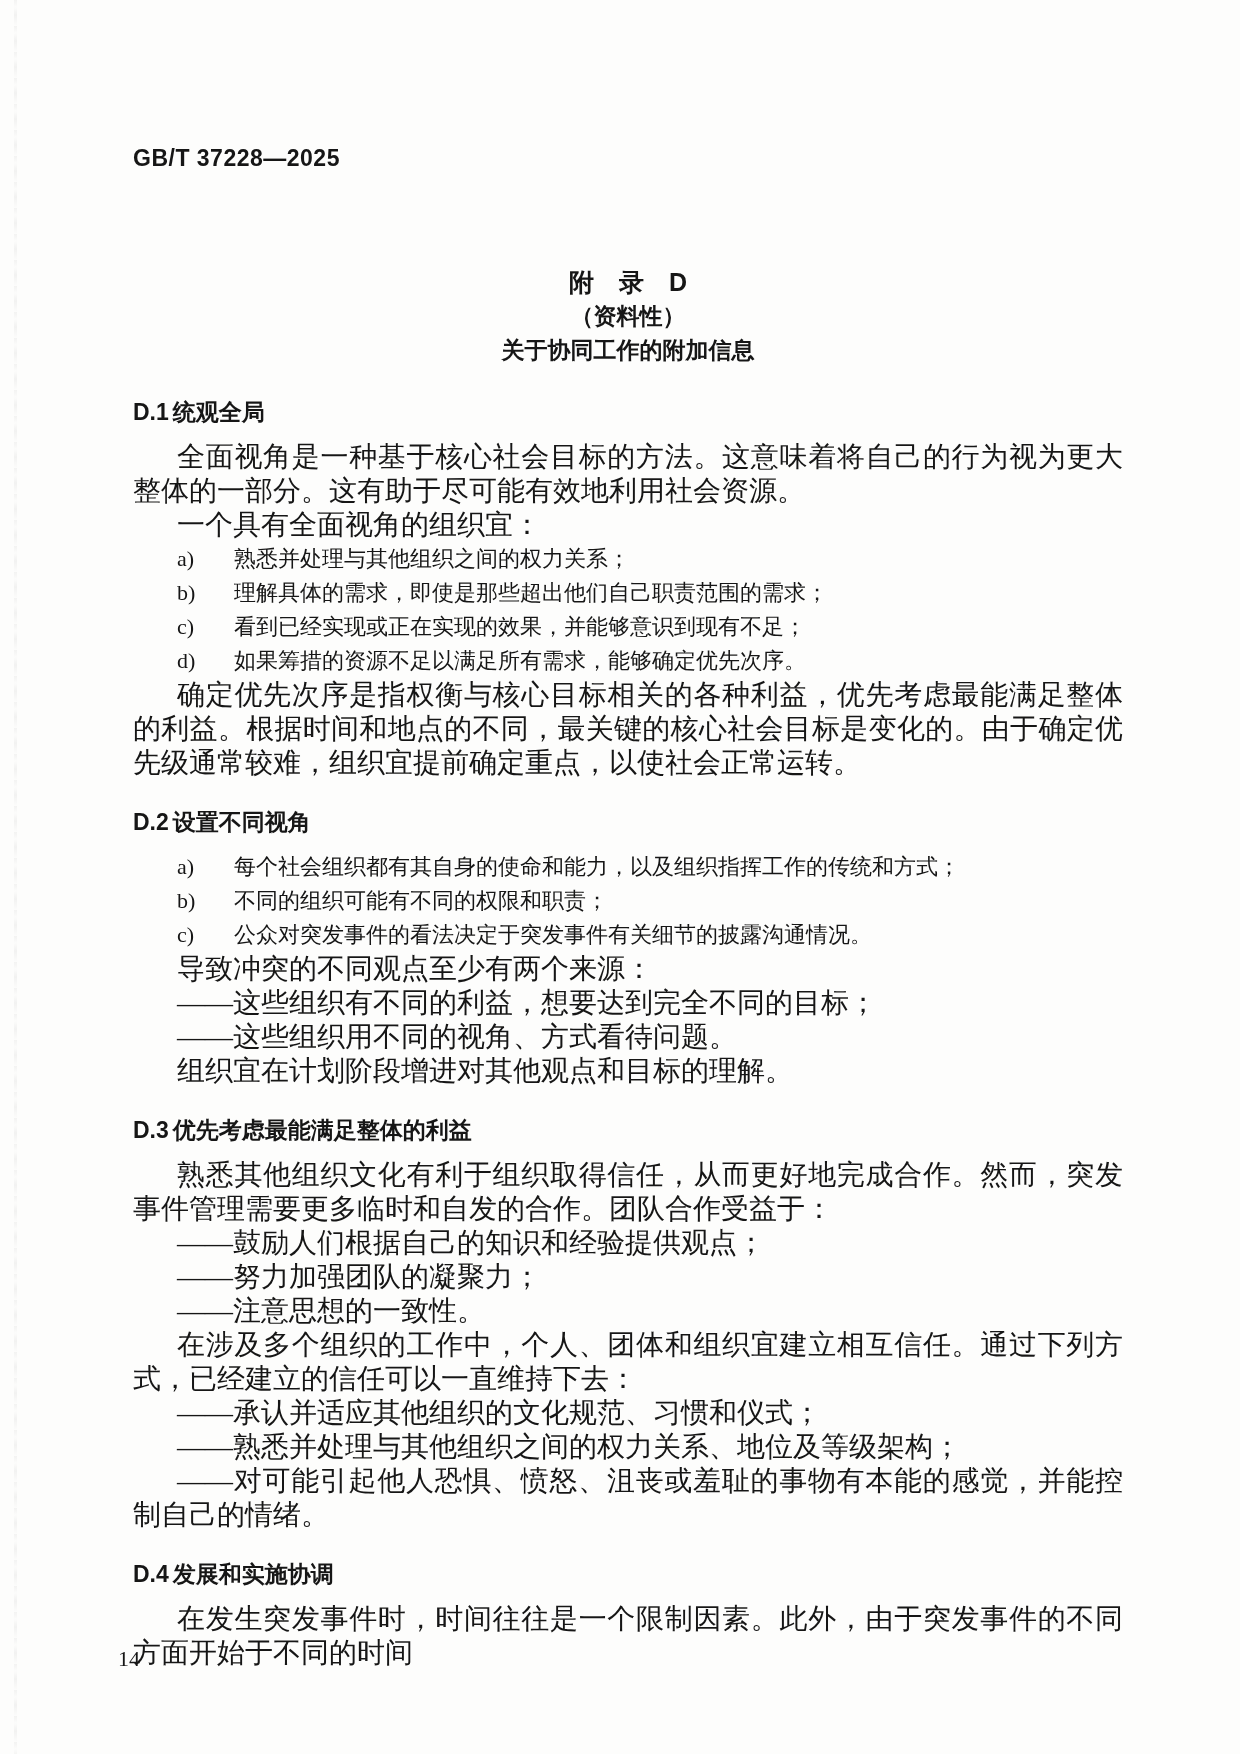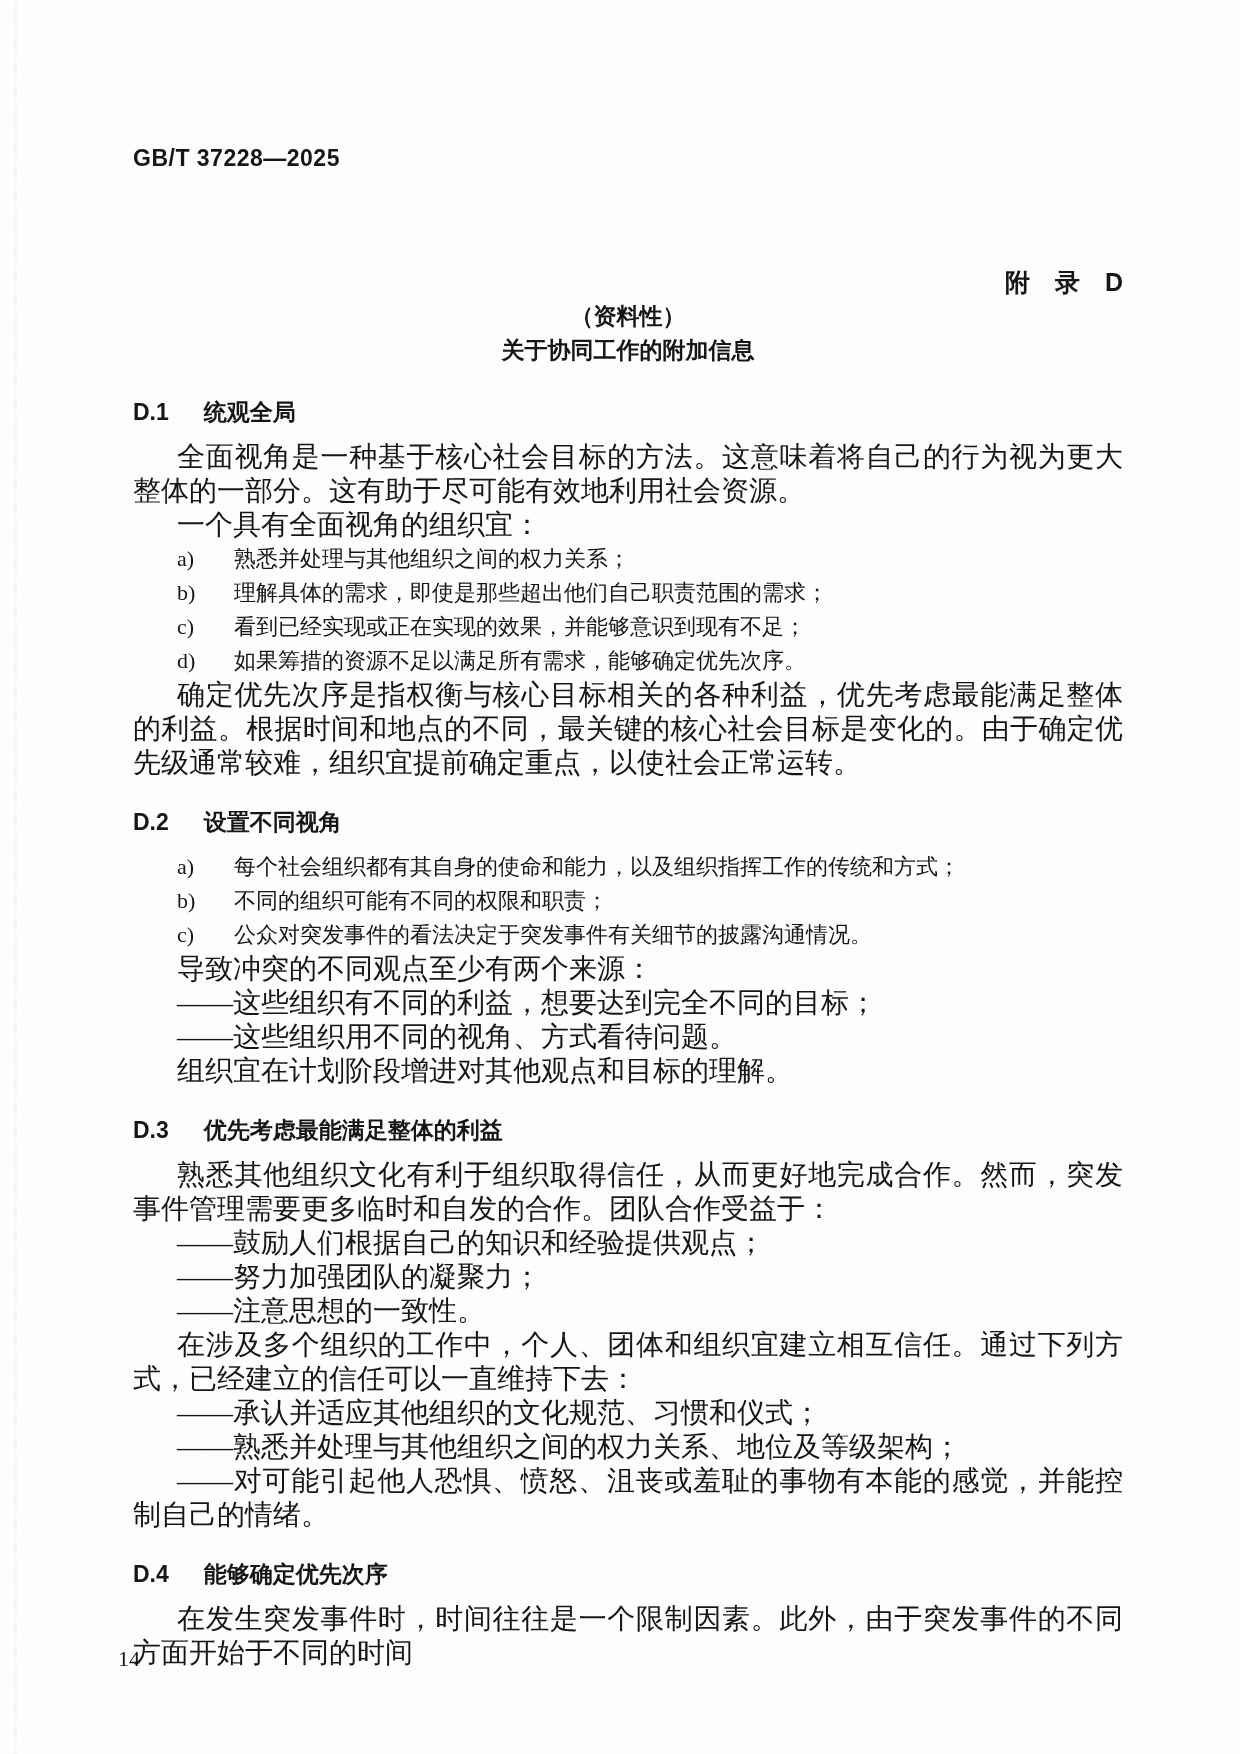--- a/index.html
+++ b/index.html
@@ -41,37 +41,36 @@
   }
   .title-block {
     margin-top: 94px;
     text-align: center;
   }
   .title-main {
     font-family: "Liberation Sans", "DejaVu Sans", sans-serif;
     font-weight: 700;
     font-size: 25px;
     line-height: 34px;
-    text-align: right;
   }
   .title-sub, .title-subject {
     font-family: "Liberation Sans", "DejaVu Sans", sans-serif;
     font-weight: 700;
     font-size: 23px;
     line-height: 34px;
   }
   .section { margin-top: 27px; }
   .section.first { margin-top: 30px; }
   .sec-h {
     font-family: "Liberation Sans", "DejaVu Sans", sans-serif;
     font-weight: 700;
     font-size: 23px;
     line-height: 30px;
   }
-  .sec-h .hn { margin-right: 35px; }
+  .sec-h .hn { margin-right: 4px; }
   .sec-body { margin-top: 13px; }
   .para {
     margin: 0;
     font-size: 28px;
     line-height: 34px;
     text-align: justify;
     text-indent: 44px;
   }
   .li {
     font-size: 22px;
@@ -148,21 +147,21 @@
         <p class="para">——注意思想的一致性。</p>
         <p class="para">在涉及多个组织的工作中，个人、团体和组织宜建立相互信任。通过下列方式，已经建立的信任可以一直维持下去：</p>
         <p class="para">——承认并适应其他组织的文化规范、习惯和仪式；</p>
         <p class="para">——熟悉并处理与其他组织之间的权力关系、地位及等级架构；</p>
         <p class="para">——对可能引起他人恐惧、愤怒、沮丧或羞耻的事物有本能的感觉，并能控制自己的情绪。</p>
       </div>
     </div>
 
     <div class="section">
       <div class="sec-h">
-        <span class="hn">D.4</span><span class="ht">能够确定优先次序</span>
+        <span class="hn">D.4</span><span class="ht">发展和实施协调</span>
       </div>
       <div class="sec-body">
         <p class="para">在发生突发事件时，时间往往是一个限制因素。此外，由于突发事件的不同方面开始于不同的时间</p>
       </div>
     </div>
 
   </div>
 
   <div class="page-number">14</div>
 </div>

